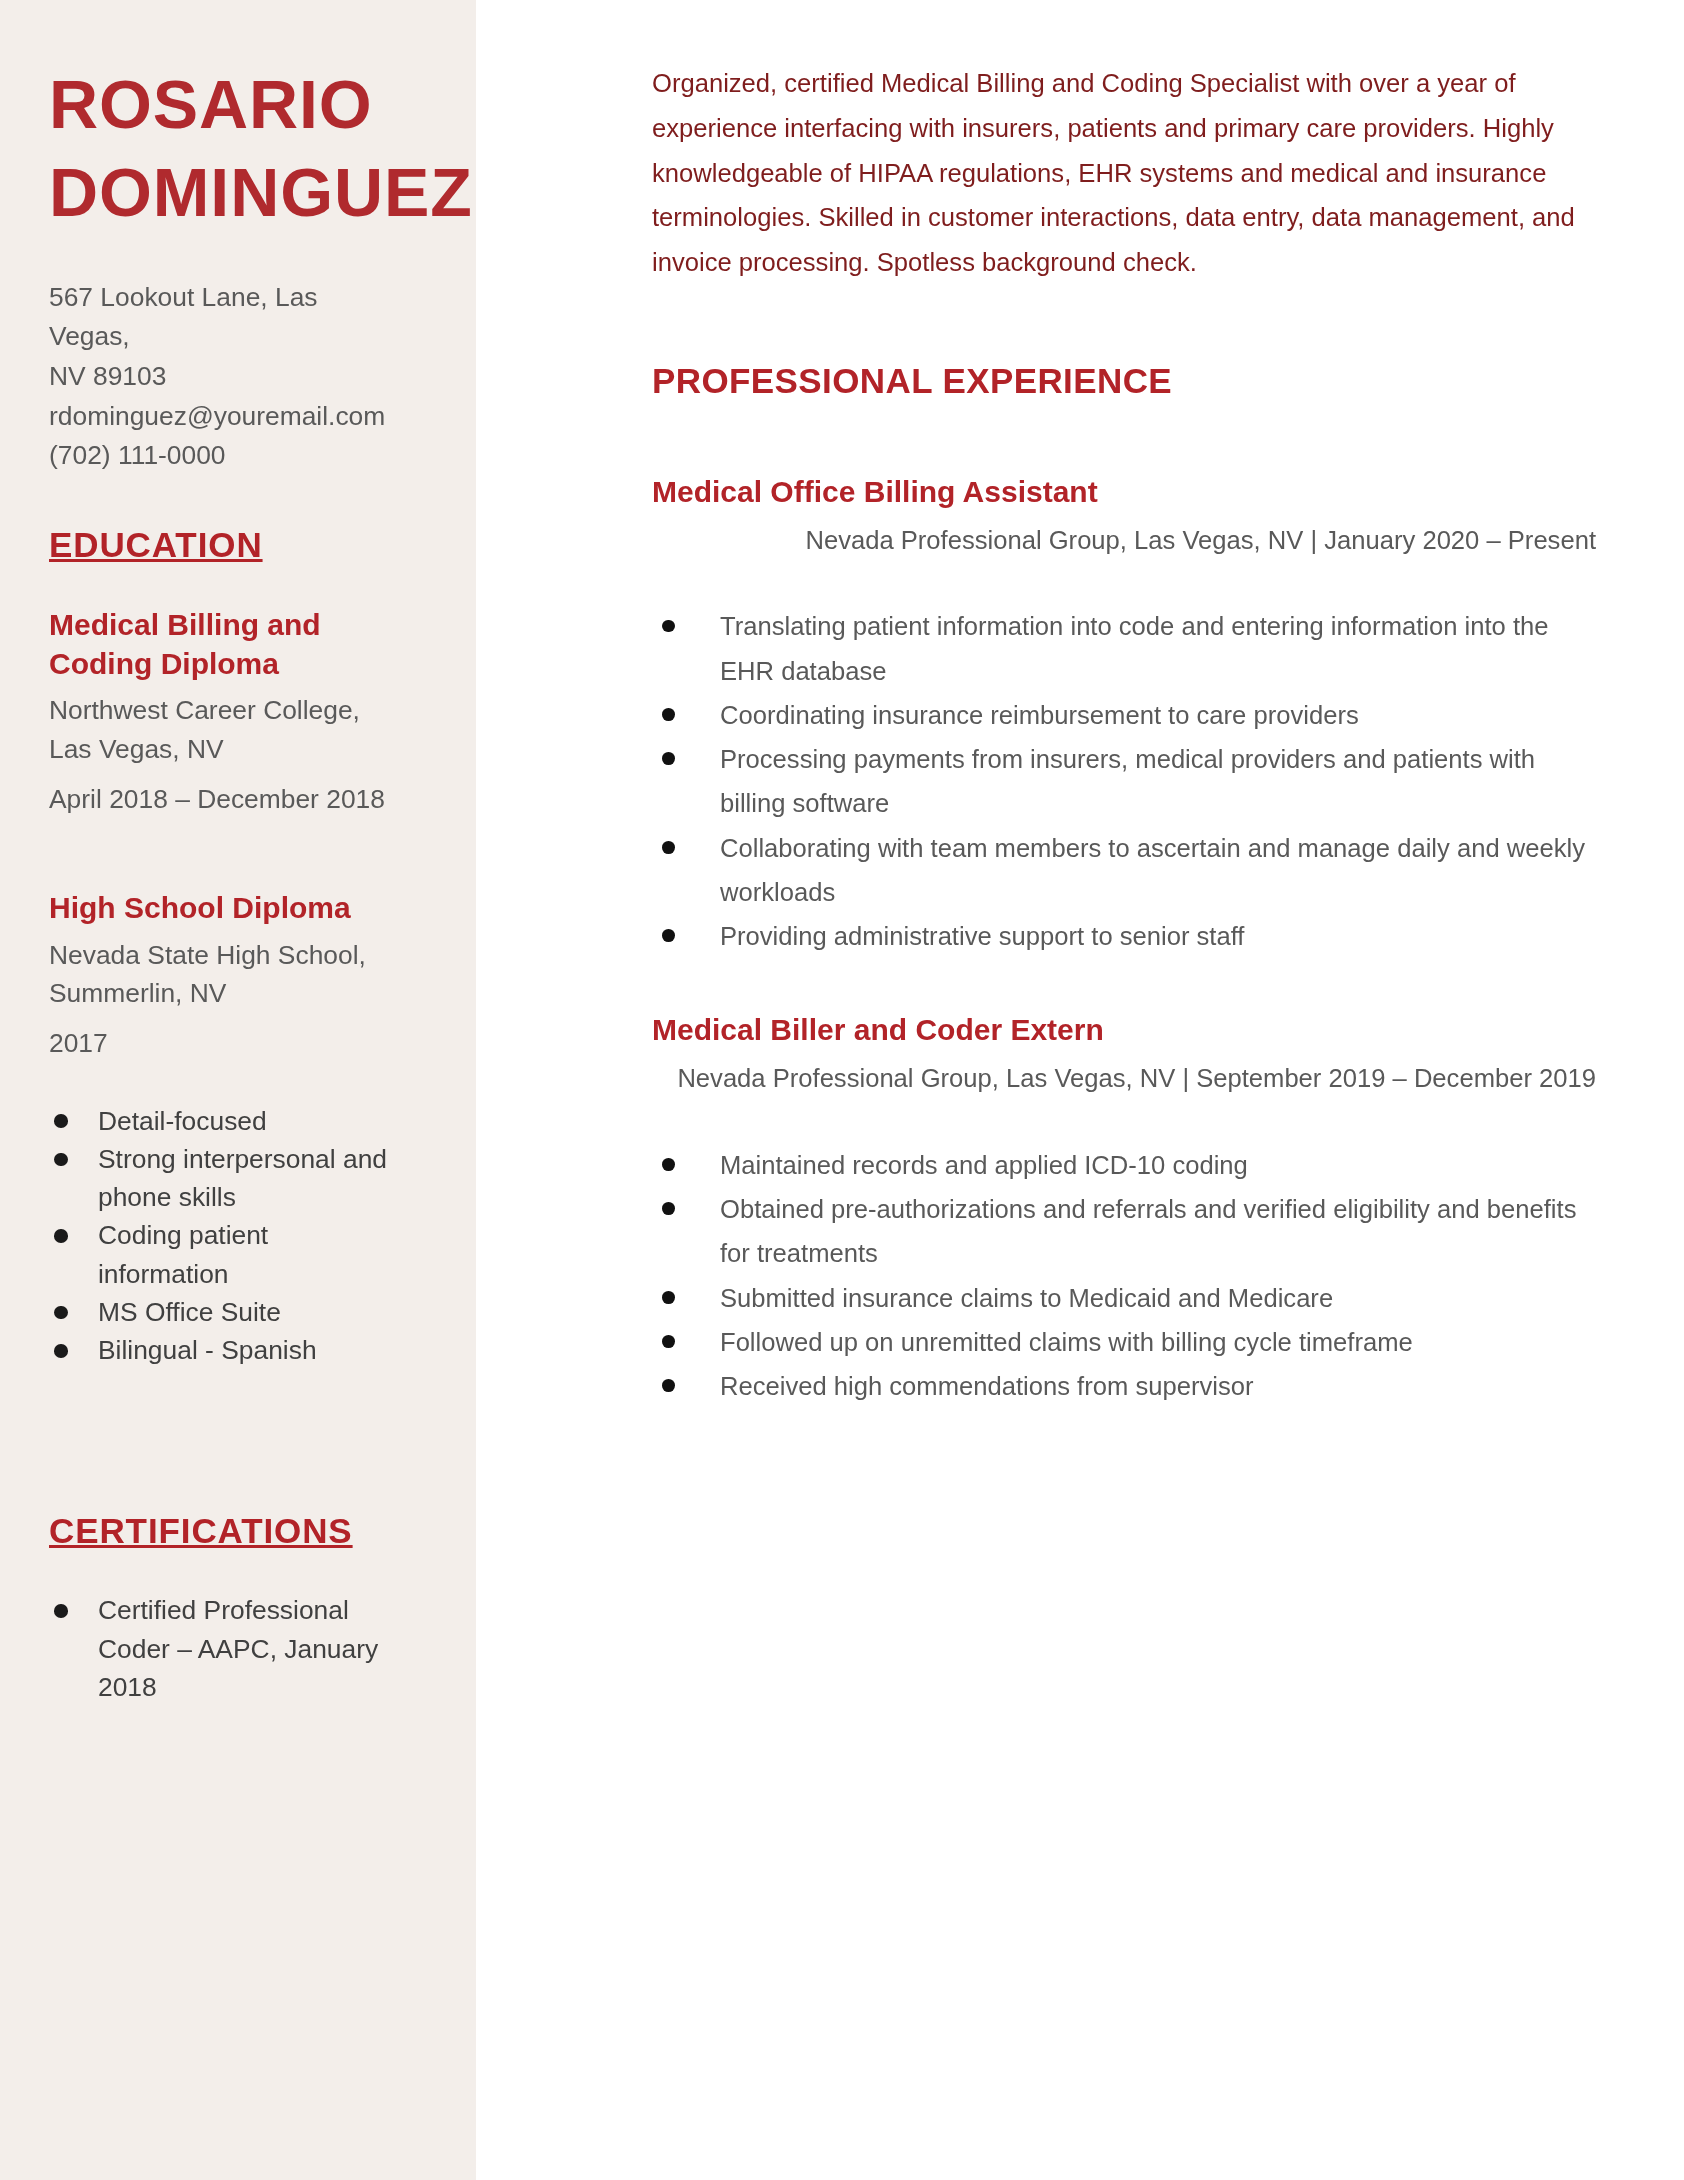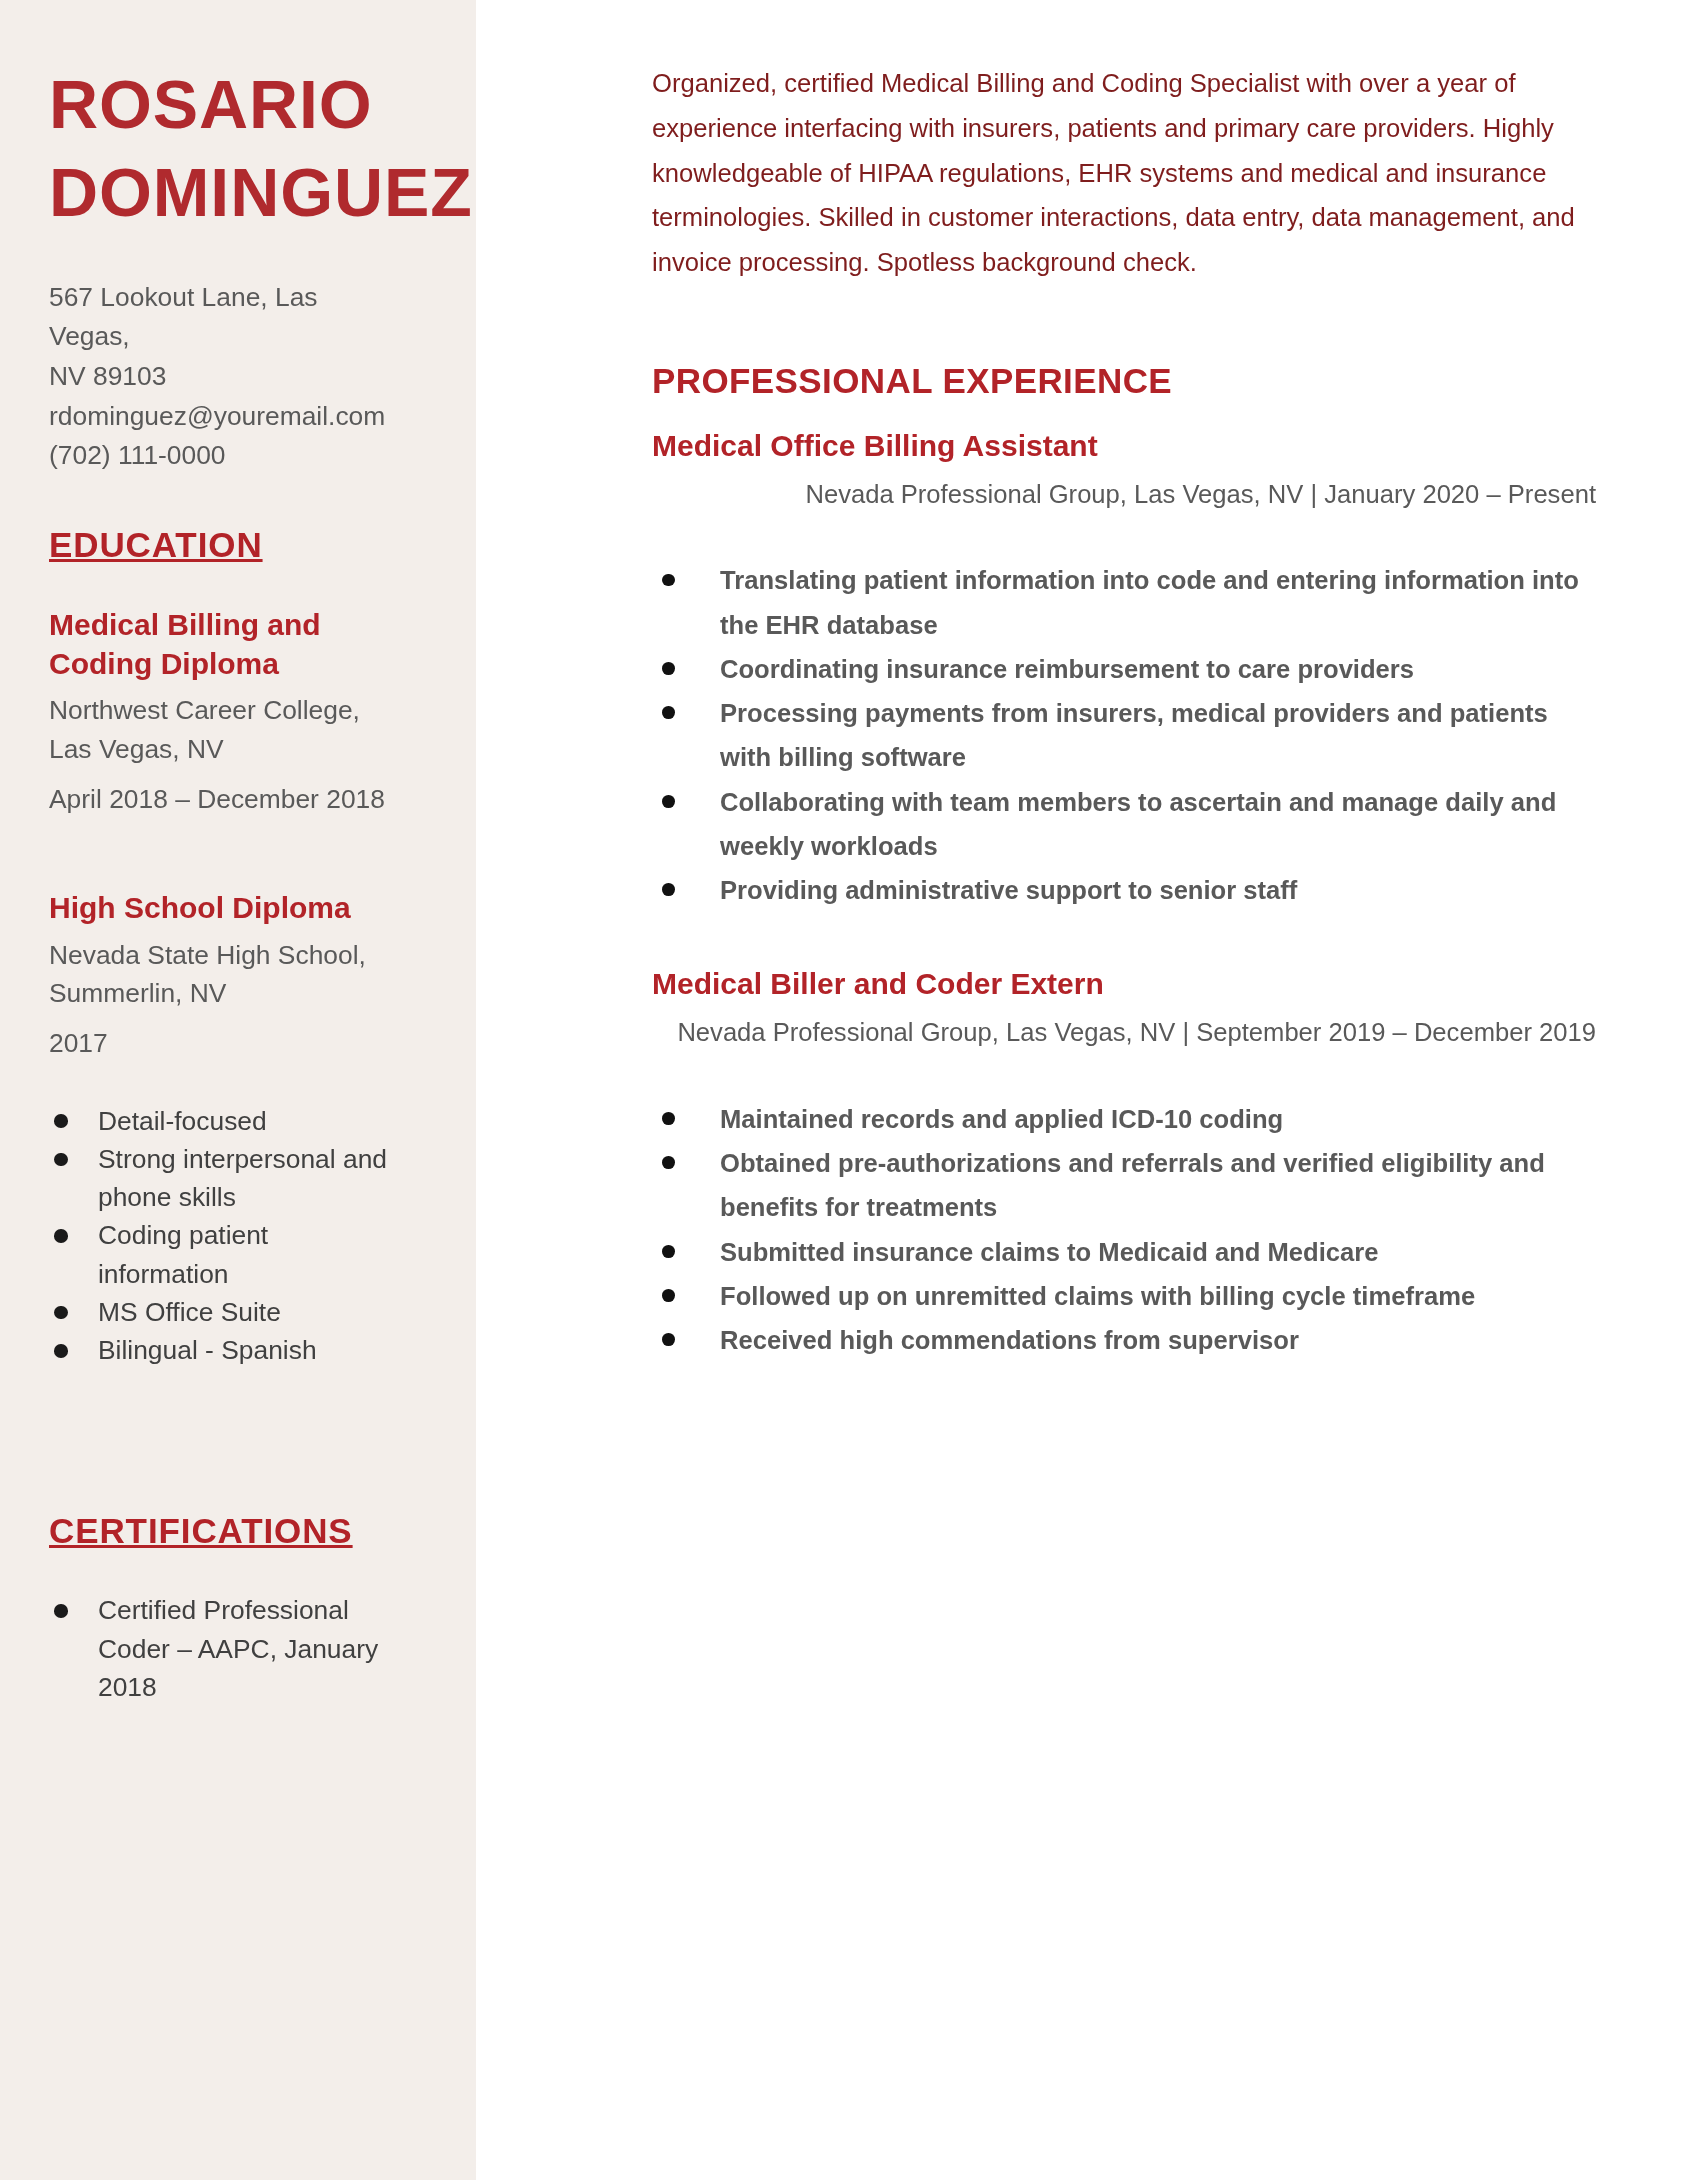--- a/index.html
+++ b/index.html
@@ -63,34 +63,34 @@
   }
   .summary {
     font-size:25.6px; color:#7f1d1d; line-height:1.75; margin:0;
   }
   .main-h2 {
     margin-top:75px;
     color:#b22328; font-size:35px; font-weight:bold;
     letter-spacing:0.4px; line-height:1.2;
   }
   .job-title {
-    margin-top:25px;
+    margin-top:71px;
     color:#b22328; font-size:30px; font-weight:bold; line-height:1.25;
   }
   .job-title-2 { margin-top:53px; }
   .job-meta {
     margin-top:10.2px;
     font-size:25.6px; color:#595959; line-height:1.55;text-align:right;
   }
   ul.job-bullets {
     list-style:none; margin:44px 0 0 0; padding:0;
   }
   ul.job-bullets li {
     position:relative; padding-left:68px;
-    font-size:25.6px; color:#595959; line-height:1.73;font-weight:bold;
+    font-size:25.6px; color:#595959; line-height:1.73;
   }
   ul.job-bullets li::before {
     content:""; position:absolute; left:10.2px; top:15.3px;
     width:12.8px; height:12.8px; border-radius:50%; background:#111111;
   }
 </style>
 </head>
 <body>
 
 <div class="page">

